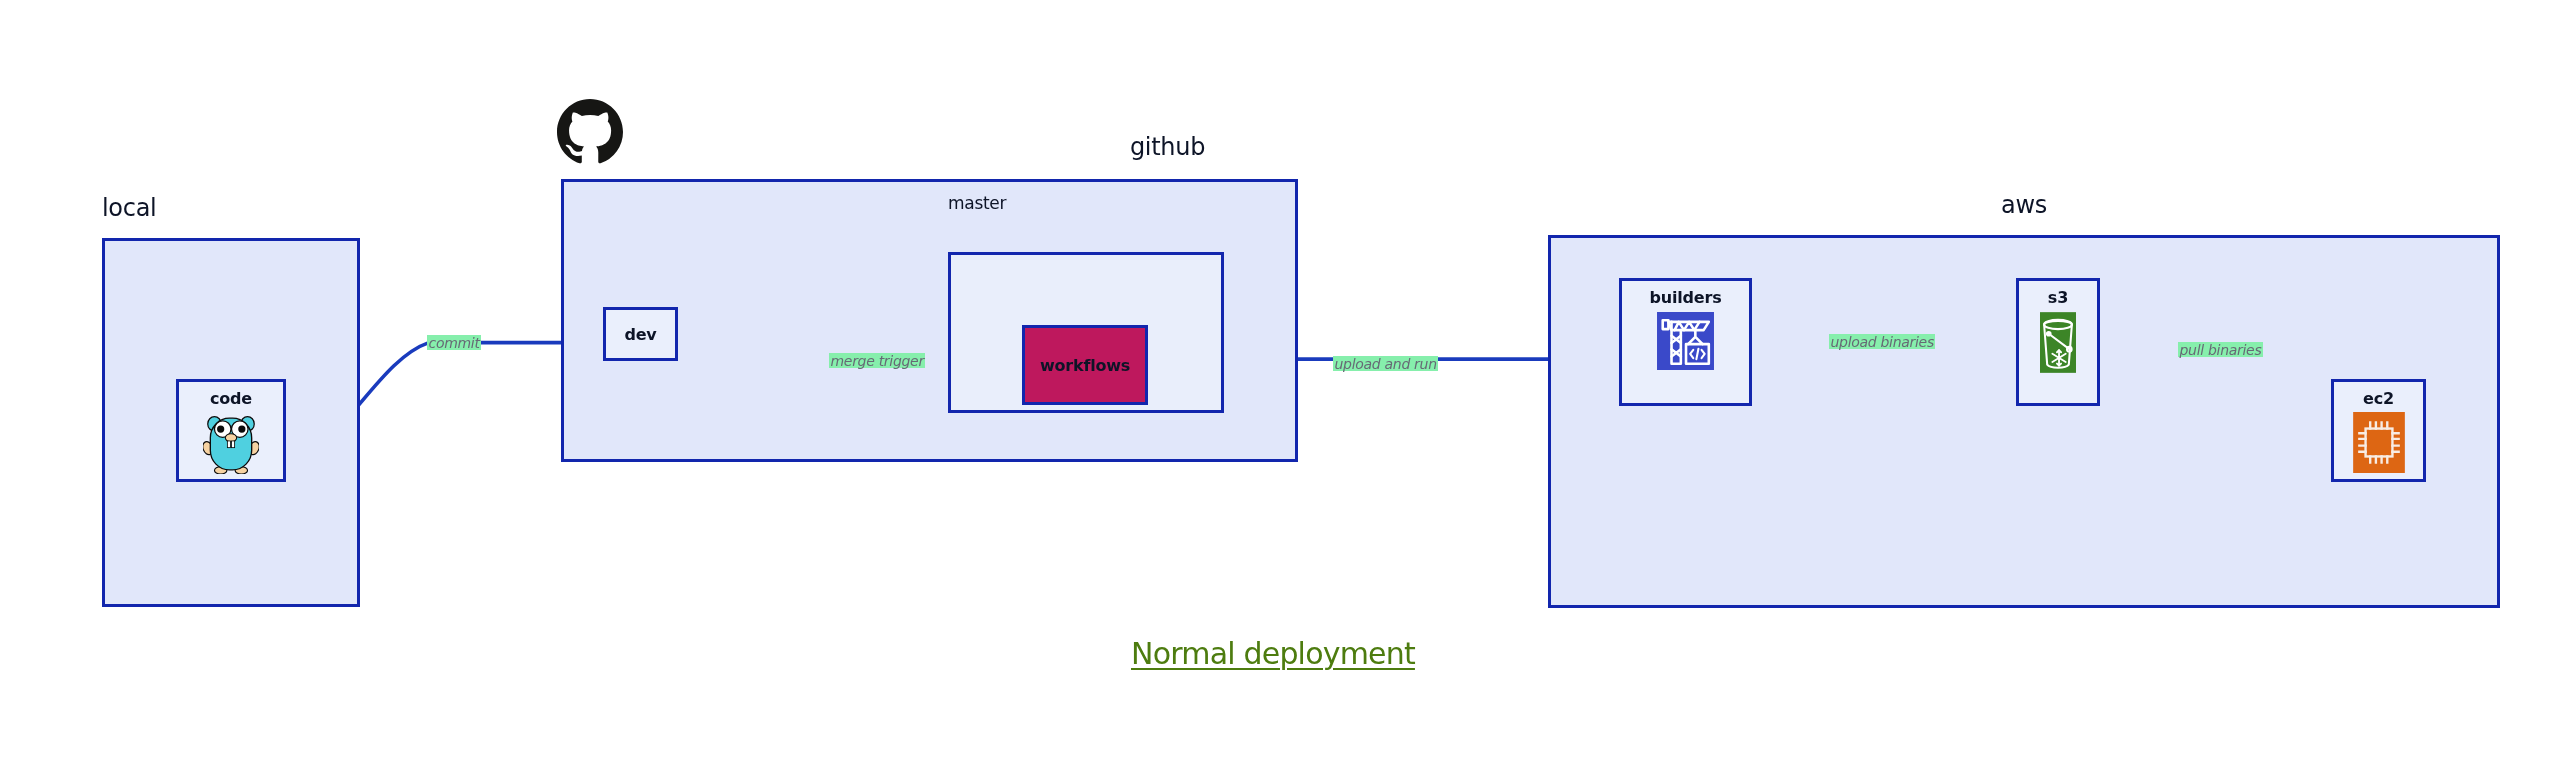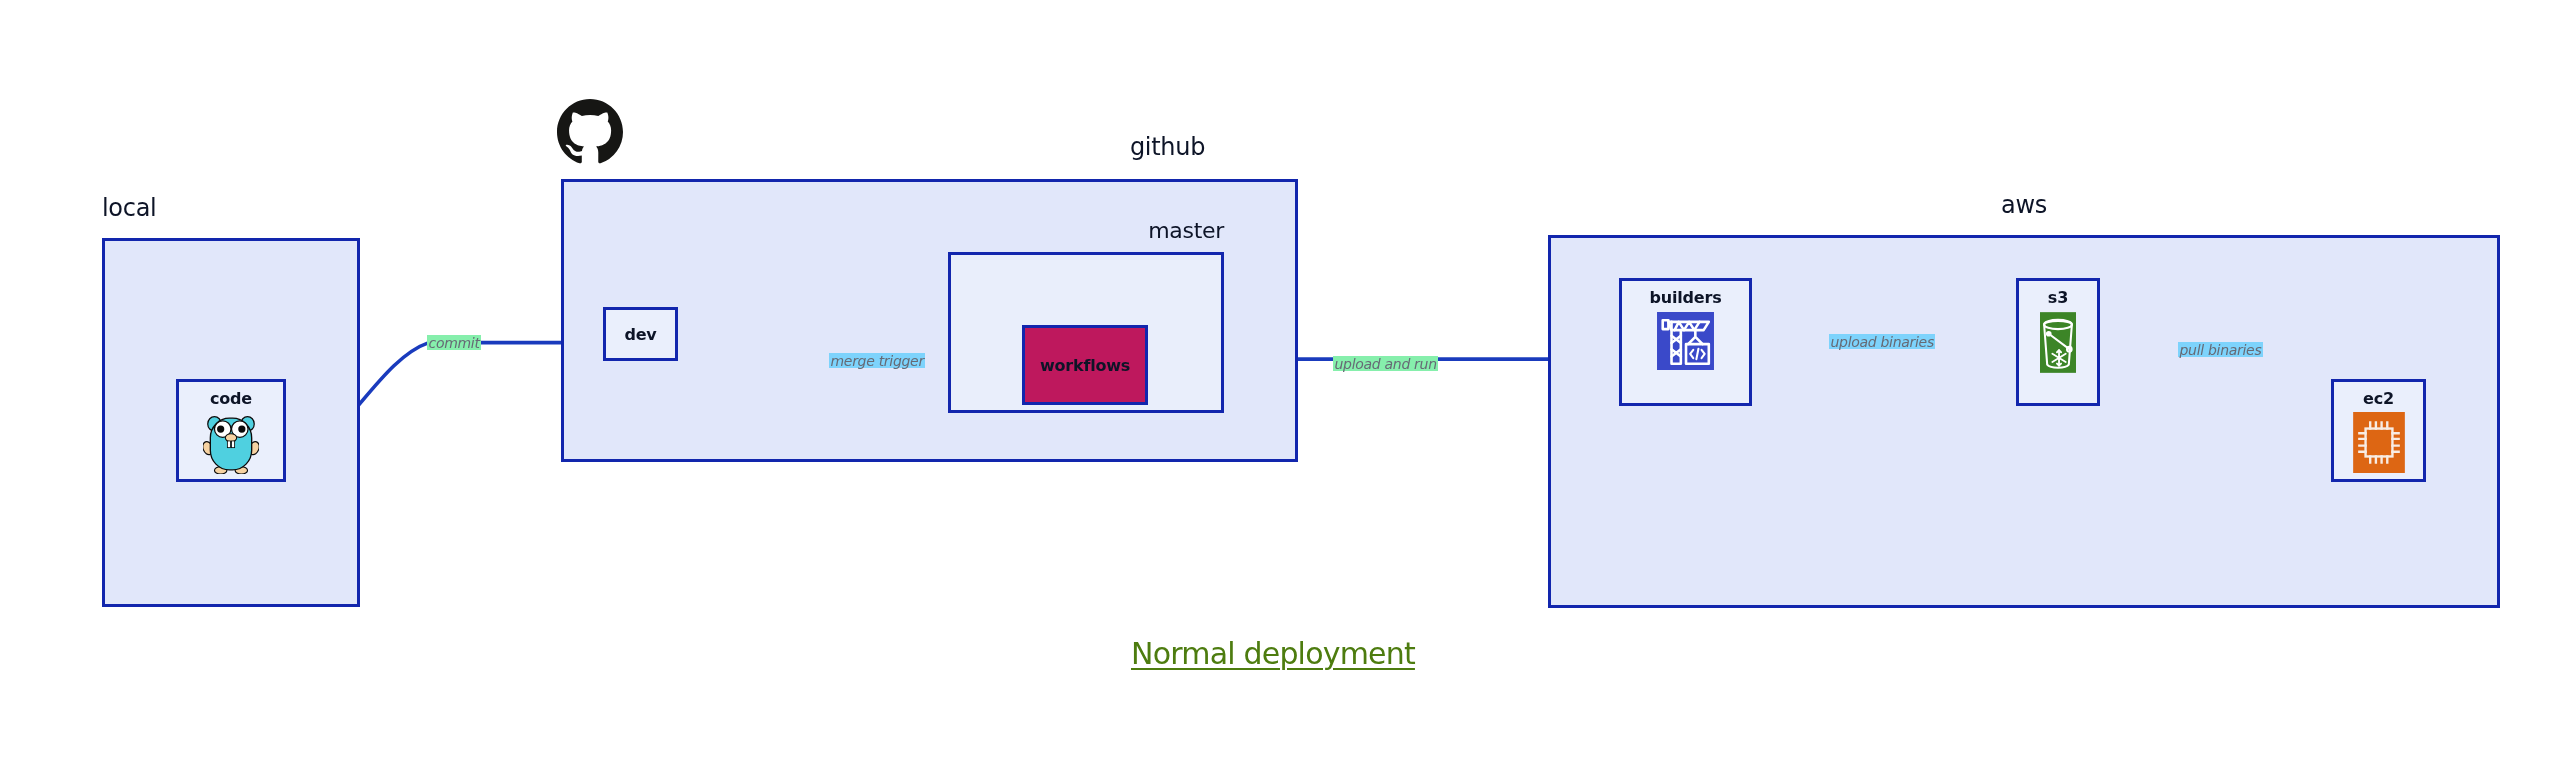--- a/index.html
+++ b/index.html
@@ -72,21 +72,21 @@
     color: #666a75;
     font-family: "DejaVu Sans", sans-serif;
     font-style: italic;
     font-size: 14px;
     white-space: nowrap;
     background: #86efac;
     line-height: 1;
     padding: 0.5px 1.5px;
     letter-spacing: -0.3px;
   }
-  .edge-label.on-lav { background: #7dd3fc; }
+  .edge-label.on-lav { background: #86efac; }
 
   
   .gh-mark { position: absolute; }
 
   
   #diagram-title {
     position: absolute;
     color: #4d7c0f;
     font-family: "DejaVu Sans", sans-serif;
     font-weight: 400;
@@ -168,21 +168,21 @@
         .21.15.46.55.38A8.01 8.01 0 0 0 16 8c0-4.42-3.58-8-8-8z"></path>
     </svg>
   </span>
 
   <div class="node" style="left:603px; top:307px; width:75px; height:54px;
               justify-content:center;">
     <span class="node-label" style="font-size:16px;">dev</span>
   </div>
 
   <div class="group light" style="left:948px; top:252px; width:276px; height:161px;"></div>
-  <div class="group-label" style="left:948px; top:218px; width:276px; text-align:right; font-size:22px;">master</div>
+  <div class="group-label" style="left:948px; top:193px; width:276px; text-align:left; font-size:17px;">master</div>
 
   <div class="node white" style="left:1022px; top:325px; width:126px; height:80px;
               justify-content:center;">
     <span class="node-label" style="font-size:16px;">workflows</span>
   </div>
 
   <div class="group" style="left:1548px; top:235px; width:952px; height:373px;"></div>
   <div class="group-label" style="left:1548px; top:191px; width:952px; text-align:center; font-size:24px;">aws</div>
 
   <div class="node" style="left:1619px; top:278px; width:133px; height:128px;">

